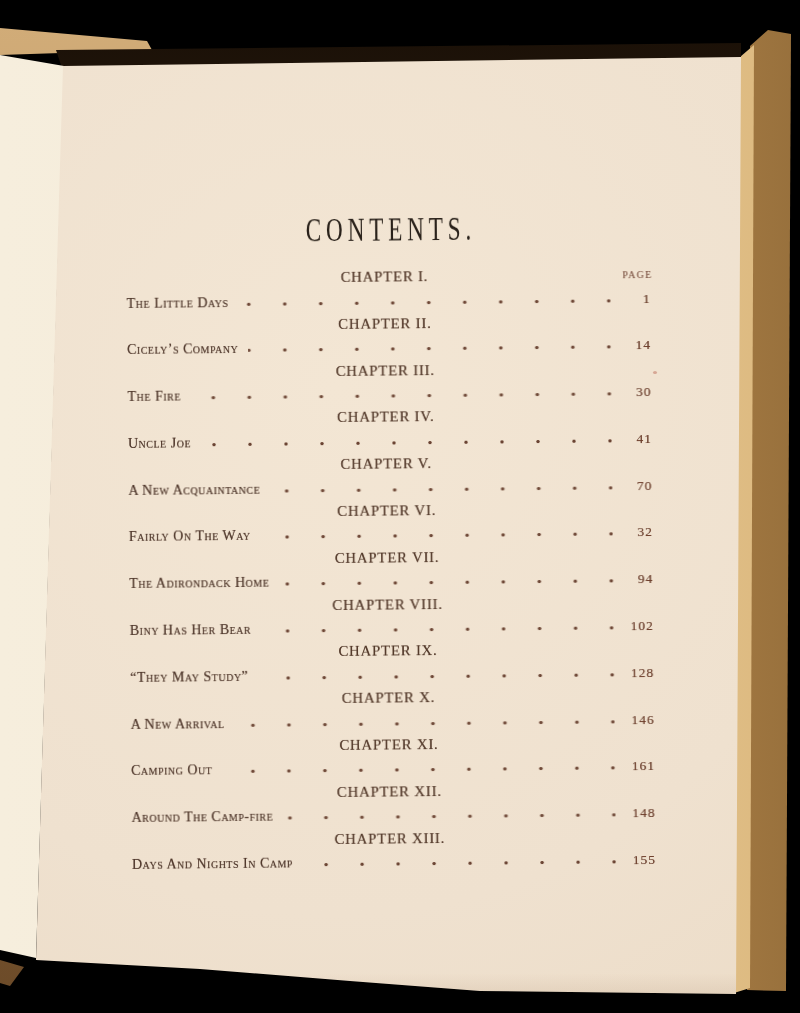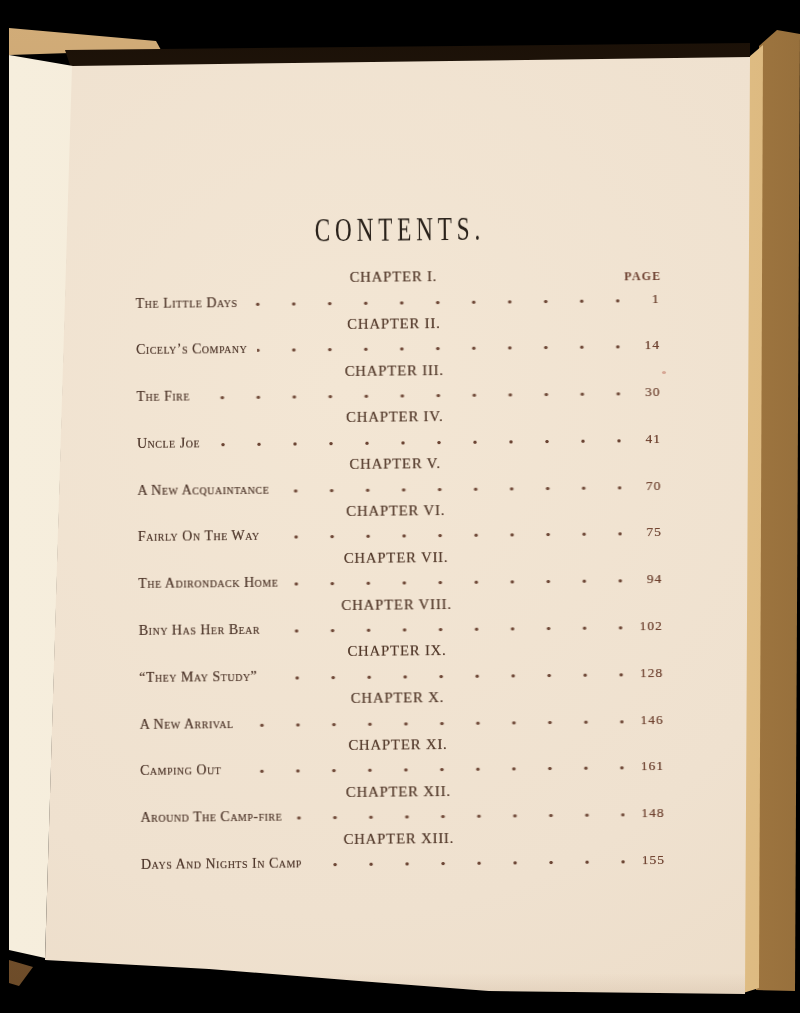--- a/index.html
+++ b/index.html
@@ -1,21 +1,21 @@
 <!DOCTYPE html>
 <html><head>
 <meta charset="utf-8">
 <style>
   html,body{margin:0;padding:0;}
   body{
     width:800px;height:1013px;position:relative;overflow:hidden;
     background:#000;
     font-family:"Liberation Serif", serif;
   }
-  .layer{position:absolute;inset:0;margin-left:9px;}
+  .layer{position:absolute;inset:0;}
 
   
   .cover-corner-tl{
     clip-path:polygon(0 28px,147px 41px,152px 50px,0 55px);
     background:linear-gradient(to bottom,#d2ad79 0%,#bb9360 55%,#8a6840 88%,#5f4326 100%);
   }
   .cover-right{
     clip-path:polygon(750px 46px,768px 30px,791px 34px,786px 991px,747px 990px);
     background:linear-gradient(to right,#d8ad69 0%,#c1924f 40%,#b3844a 75%,#97703c 100%);
   }
@@ -57,21 +57,21 @@
     color:#4e362a;
   }
   .contents-title{
     position:relative;left:3px;height:32px;line-height:32px;text-align:center;
     font-size:33px;letter-spacing:7px;color:#282019;
     transform:scaleX(.70);transform-origin:50% 50%;
     margin:2px 0 24px 0;white-space:nowrap;
   }
   .page-col-label{
     position:absolute;top:60px;right:-2px;
-    font-size:12px;font-weight:bold;letter-spacing:1.2px;color:#6d4030;
+    font-size:10px;font-weight:normal;letter-spacing:1.2px;color:#6d4030;
   }
   .pair{height:46.8px;}
   .chapter{
     position:relative;left:-4px;text-align:center;
     font-size:14.8px;letter-spacing:.8px;line-height:15px;
     color:#523829;margin-bottom:8.5px;white-space:nowrap;
     text-shadow:0 0 .5px rgba(82,56,41,.65);
   }
   .entry{
     display:flex;align-items:baseline;line-height:15px;height:15px;
@@ -149,21 +149,21 @@
       <span class="dots"></span>
       <span class="pnum">70</span>
     </div>
   </div>
 
   <div class="pair">
     <div class="chapter">CHAPTER VI.</div>
     <div class="entry">
       <span class="etitle">Fairly On The Way</span>
       <span class="dots"></span>
-      <span class="pnum">75</span>
+      <span class="pnum">32</span>
     </div>
   </div>
 
   <div class="pair">
     <div class="chapter">CHAPTER VII.</div>
     <div class="entry">
       <span class="etitle">The Adirondack Home</span>
       <span class="dots"></span>
       <span class="pnum">94</span>
     </div>

